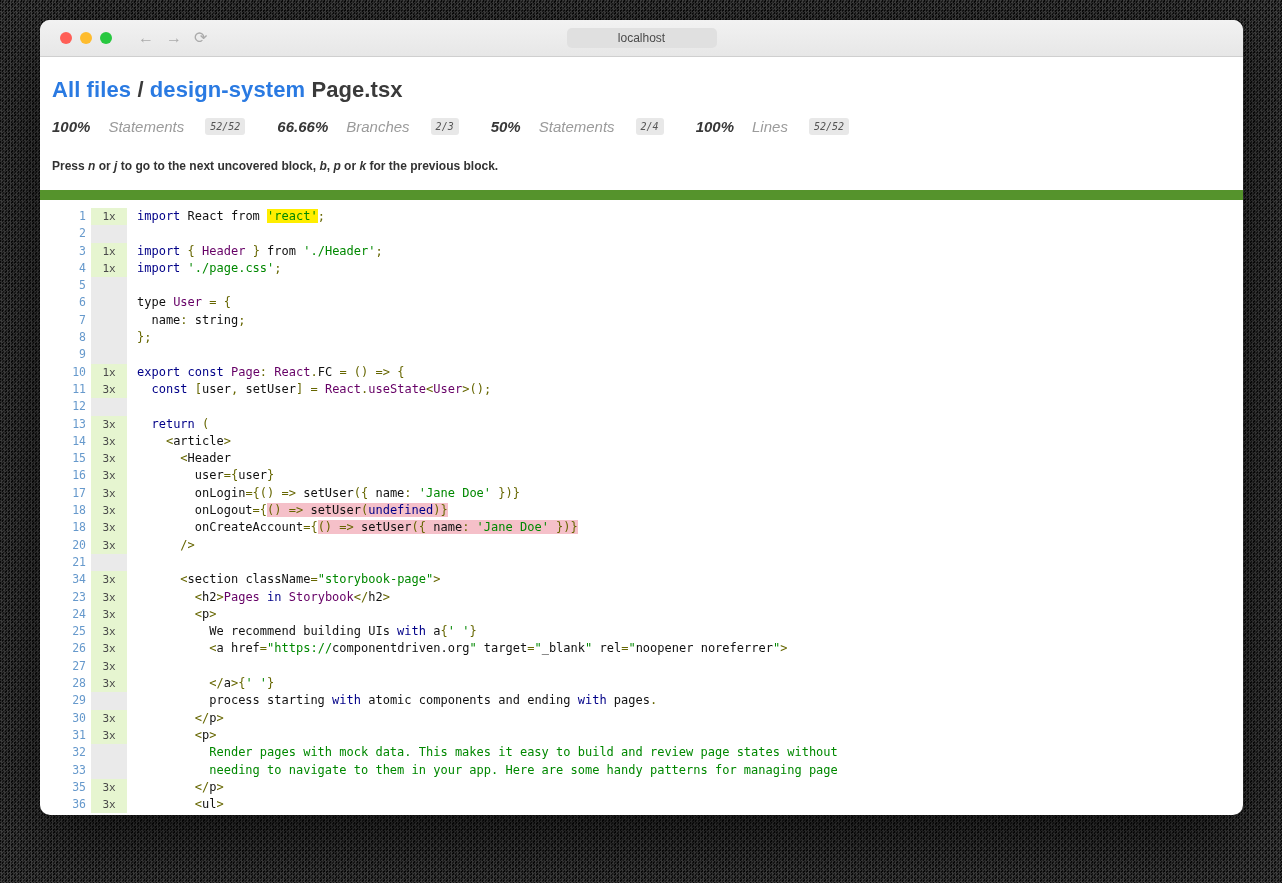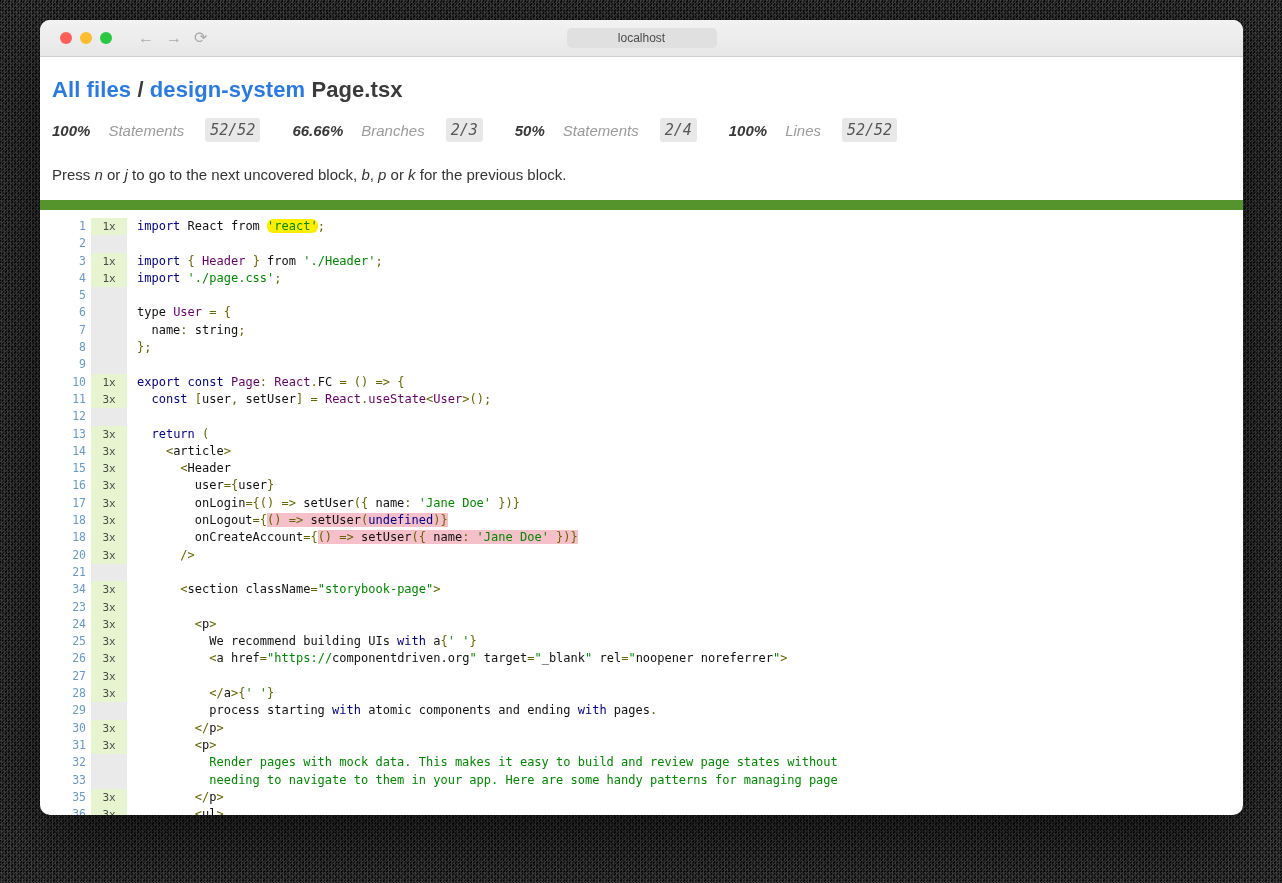--- a/index.html
+++ b/index.html
@@ -37,42 +37,42 @@
   }
   
   .content{padding:10px 12px 0;}
   h1.breadcrumb{font-size:22px;margin:10px 0 0;font-weight:bold;color:#3a3a3a;letter-spacing:.1px;}
   h1.breadcrumb a{color:var(--c-link);text-decoration:none;}
   .metrics{display:flex;gap:32px;margin-top:15px;align-items:center;}
   .metric{display:flex;align-items:center;gap:18px;font-style:italic;}
   .metric .pct{font-weight:bold;font-size:15px;color:#383838;}
   .metric .lbl{font-size:15px;color:#9b9b9b;}
   .metric .frac{
-    font-size:15px;color:#555;background:#e8e8e8;padding:3px 5px;border-radius:3px;
+    font-size:10px;color:#555;background:#e8e8e8;padding:3px 5px;border-radius:3px;
     font-family:"DejaVu Sans Mono",monospace;margin-left:3px;
   }
-  .hint{margin-top:24px;font-size:15px;color:#333;}
+  .hint{margin-top:24px;font-size:12px;color:#333;font-weight:bold;}
   .status-line{height:10px;background:var(--c-bar);margin:17px -12px 0;}
   
   .code{margin-top:8px;font-family:"DejaVu Sans Mono",monospace;font-size:12px;}
   .row{display:flex;height:17.3px;line-height:17.3px;}
   .ln{width:34px;flex:none;text-align:right;color:var(--c-ln);font-size:11.5px;}
   .cnt{
     width:36px;flex:none;margin-left:5px;text-align:center;
     font-size:11px;color:#4a4a4a;
   }
   .cnt.cov{background:var(--c-cov);}
   .cnt.none{background:var(--c-none);}
   .src{padding-left:10px;white-space:pre;color:var(--c-pln);}
   .tk-k{color:var(--c-kw);}
   .tk-t{color:var(--c-typ);}
   .tk-s{color:var(--c-str);}
   .tk-u{color:var(--c-pun);}
   .tk-p{color:var(--c-pln);}
-  .hl-b{background:var(--c-ybg);border-radius:6px;}
+  .hl-b{background:var(--c-ybg);}
   .hl-f{background:var(--c-pbg);}
 </style>
 </head>
 <body>
 
 <div class="window">
 
   <div class="titlebar">
     <div class="dots">
       <span class="dot close"></span>
@@ -227,20 +227,21 @@
           <span class="src"></span>
         </div>
         <div class="row">
           <span class="ln">34</span>
           <span class="cnt cov">3x</span>
           <span class="src"><span class="tk-p">      </span><span class="tk-u">&lt;</span><span class="tk-p">section className</span><span class="tk-u">=</span><span class="tk-s">"storybook-page"</span><span class="tk-u">&gt;</span></span>
         </div>
         <div class="row">
           <span class="ln">23</span>
           <span class="cnt cov">3x</span>
+          <span class="src"><span class="tk-p">        </span><span class="tk-u">&lt;</span><span class="tk-p">h2</span><span class="tk-u">&gt;</span><span class="tk-t">Pages</span><span class="tk-p"> </span><span class="tk-k">in</span><span class="tk-p"> </span><span class="tk-t">Storybook</span><span class="tk-u">&lt;/</span><span class="tk-p">h2</span><span class="tk-u">&gt;</span></span>
         </div>
         <div class="row">
           <span class="ln">24</span>
           <span class="cnt cov">3x</span>
           <span class="src"><span class="tk-p">        </span><span class="tk-u">&lt;</span><span class="tk-p">p</span><span class="tk-u">&gt;</span></span>
         </div>
         <div class="row">
           <span class="ln">25</span>
           <span class="cnt cov">3x</span>
           <span class="src"><span class="tk-p">          We recommend building UIs </span><span class="tk-k">with</span><span class="tk-p"> a</span><span class="tk-u">{</span><span class="tk-s">' '</span><span class="tk-u">}</span></span>

